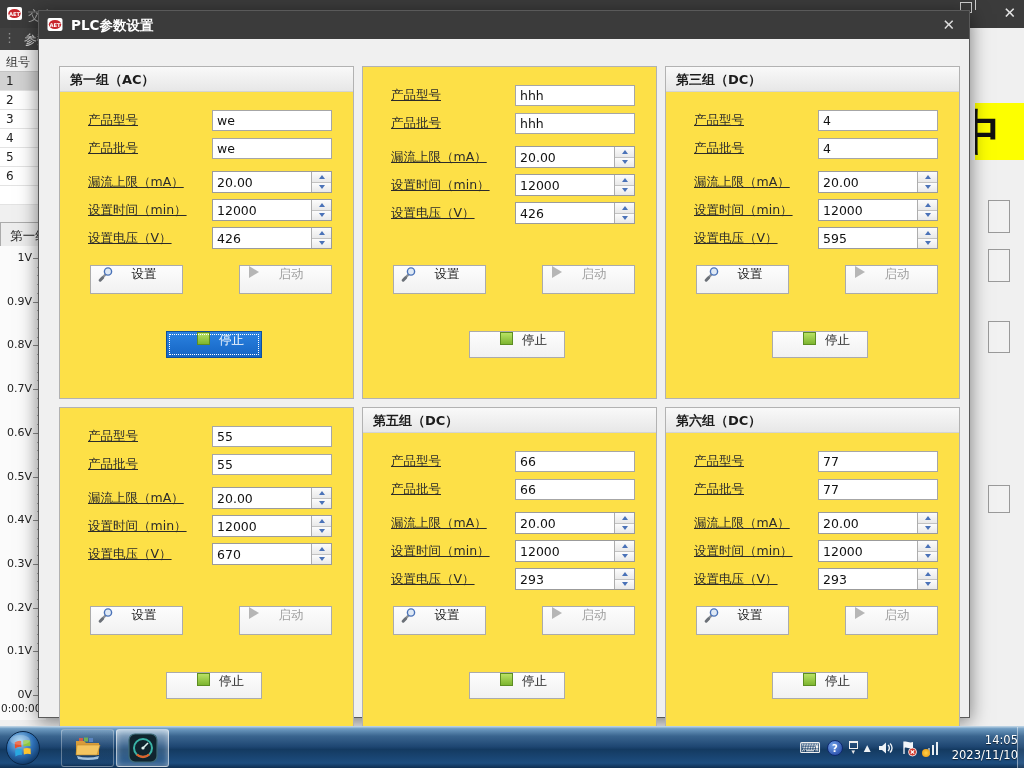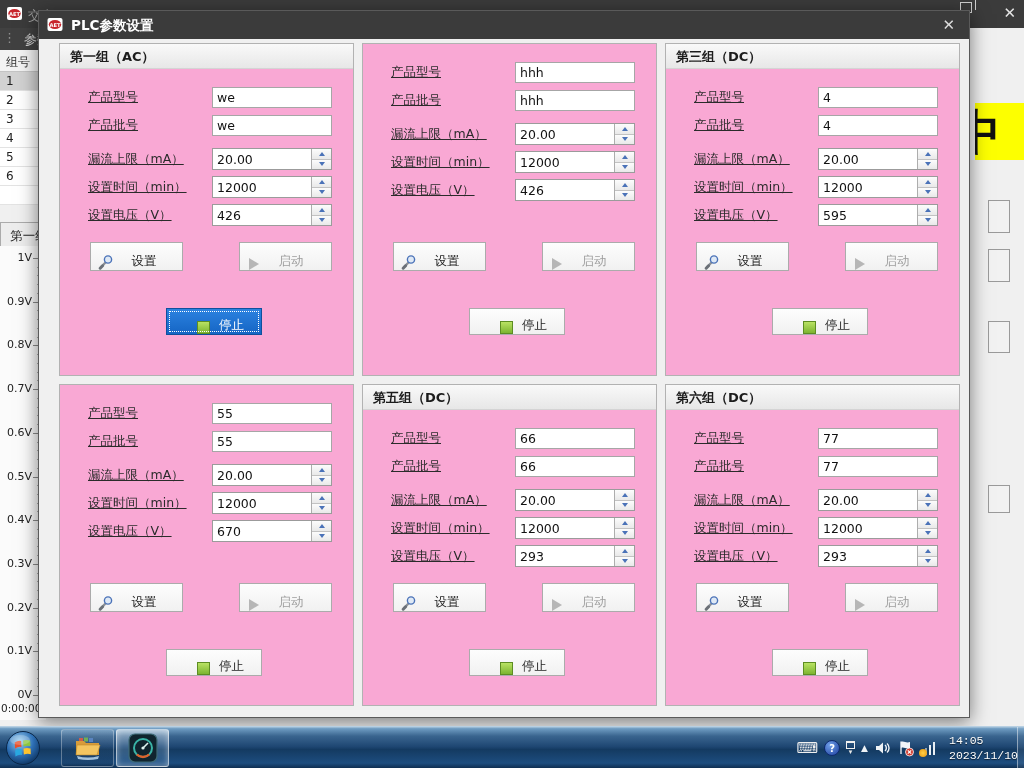--- a/index.html
+++ b/index.html
@@ -43,38 +43,38 @@
   .dialog { position:absolute; left:38px; top:10px; width:932px; height:708px; background:#f0f0f0; border:1px solid #5a5a5a; box-shadow:0 4px 18px rgba(0,0,0,.5); }
   .dlg-titlebar { position:absolute; left:0; top:0; width:100%; height:28px; background:#3b3b3b; }
   .dlg-icon { position:absolute; left:8px; top:6px; }
   .dlg-title { position:absolute; left:32px; top:6px; font-size:13.5px; font-weight:bold; color:#fff; }
   .dlg-close { position:absolute; right:14px; top:5px; font-size:15px; color:#dcdcdc; }
 
   .g-row { position:absolute; left:20px; display:flex; gap:8px; }
   .g-row1 { top:32px; height:333px; }
   .g-row2 { top:373px; height:322px; }
 
-  .groupbox { position:relative; width:295px; height:100%; background:#f9a8d4; border:1px solid #b2b2b2; }
+  .groupbox { position:relative; width:295px; height:100%; background:#fde047; border:1px solid #b2b2b2;margin-top:23px; }
   .gb-header { height:25px; background:linear-gradient(#f9f9f9,#e7e7e7); border-bottom:1px solid #d4d4d4; }
   .gb-title { display:inline-block; padding:4px 0 0 10px; font-size:13px; font-weight:bold; color:#1c1c1c; }
   .gb-fields { padding:14px 0 0 28px; }
   .frow { display:flex; align-items:center; height:28px; }
   .frow.gap { margin-top:6px; }
   .flabel { width:124px; font-size:12.5px; color:#2b2b2b;text-decoration:underline; }
   .txt { width:120px; height:21px; border:1px solid #a6a6a6; background:#fff; font:12.5px "DejaVu Sans",sans-serif; padding:0 4px; color:#111; }
   .spin { display:inline-flex; width:120px; height:22px; border:1px solid #9b9b9b; background:#fff; }
   .spin-txt { width:98px; height:20px; border:none; outline:none; font:12.5px "DejaVu Sans",sans-serif; padding:0 4px; color:#111; }
   .spin-btns { width:20px; display:flex; flex-direction:column; border-left:1px solid #adadad; }
   .spin-up,.spin-down { flex:1; background:linear-gradient(#fcfcfc,#e9e9e9); position:relative; }
   .spin-up { border-bottom:1px solid #c2c2c2; }
   .spin-up::after,.spin-down::after { content:""; position:absolute; left:50%; top:50%; transform:translate(-50%,-50%); border-left:3px solid transparent; border-right:3px solid transparent; }
   .spin-up::after { border-bottom:4px solid #4a72b8; }
   .spin-down::after { border-top:4px solid #4a72b8; }
 
-  .btn { position:absolute; display:flex; align-items:flex-end; height:29px; width:93px; background:linear-gradient(#fdfdfd,#f1f1f1); border:1px solid #ababab; font-size:12.5px; color:#1e1e1e; cursor:default; }
+  .btn { position:absolute; display:flex; align-items:flex-start; height:29px; width:93px; background:linear-gradient(#fdfdfd,#f1f1f1); border:1px solid #ababab; font-size:12.5px; color:#1e1e1e; cursor:default; }
   .btn-label { flex:1; text-align:center; padding-right:8px; }
   .btn-set { left:30px; top:198px; }
   .btn-start { left:179px; top:198px; color:#9e9e9e; }
   .btn-stop { left:106px; top:264px; width:96px; height:27px;padding-left:20px; }
   .set-icon { margin-left:7px; }
   .play-icon { margin-left:9px; width:0; height:0; border-top:6px solid transparent; border-bottom:6px solid transparent; border-left:10px solid #b6b6b6; }
   .stop-icon { margin-left:10px; width:13px; height:13px; background:linear-gradient(#b9e263,#7db530); border:1px solid #5d8d22; }
   .btn-stop.focused { background:linear-gradient(#2b82e0,#1565c4); border:1px solid #10509c; color:#fff; outline:1px dotted #fff; outline-offset:-4px; }
 
   
@@ -87,21 +87,21 @@
   .task-btn.explorer { left:61px; }
   .task-btn.active { left:116px; border-color:rgba(255,255,255,.62);
     background:linear-gradient(rgba(255,255,255,.45),rgba(170,205,235,.25) 45%,rgba(70,120,170,.35)); box-shadow:inset 0 0 6px rgba(255,255,255,.45); }
   .tray { position:absolute; right:6px; top:0; height:42px; display:flex; align-items:center; gap:6px; }
   .tray-kbd { color:#f0f0f0; font-size:15px; }
   .tray-help { width:16px; height:16px; border-radius:50%; background:radial-gradient(circle at 35% 30%,#6f9fe8,#1d3f9e); color:#fff; font-size:10px; font-weight:bold; text-align:center; line-height:16px; border:1px solid #0e2a6e; }
   .tray-restore { display:flex; flex-direction:column; align-items:center; }
   .tray-restore .win { width:9px; height:8px; border:1px solid #f0f0f0; border-top-width:2px; }
   .tray-restore .chev { color:#e8e8e8; font-size:7px; line-height:6px; }
   .tray-up { color:#eef2f6; font-size:9px; }
-  .tray-clock { text-align:left; color:#fff; font-size:11.5px; line-height:15px; margin-left:6px; text-shadow:0 1px 1px rgba(0,0,0,.6);font-family:Liberation Mono, monospace; }
+  .tray-clock { text-align:right; color:#fff; font-size:11.5px; line-height:15px; margin-left:6px; text-shadow:0 1px 1px rgba(0,0,0,.6); }
   .show-desktop { position:absolute; right:0; top:0; width:7px; height:42px; border-left:1px solid rgba(255,255,255,.45); background:rgba(255,255,255,.07); }
   .net-bars { position:relative; width:16px; height:14px; }
   .net-bars i { position:absolute; bottom:0; width:2.5px; background:#e9eef3; }
   .net-bars i:nth-child(1){ left:0; height:4px; background:#8fa3b5; }
   .net-bars i:nth-child(2){ left:4px; height:7px; background:#8fa3b5; }
   .net-bars i:nth-child(3){ left:8px; height:10px; }
   .net-bars i:nth-child(4){ left:12px; height:13px; }
   .net-bars .star { position:absolute; left:-2px; bottom:-2px; width:8px; height:8px; border-radius:50%; background:radial-gradient(#ffd24a,#e8920a); }
 </style>
 </head>

